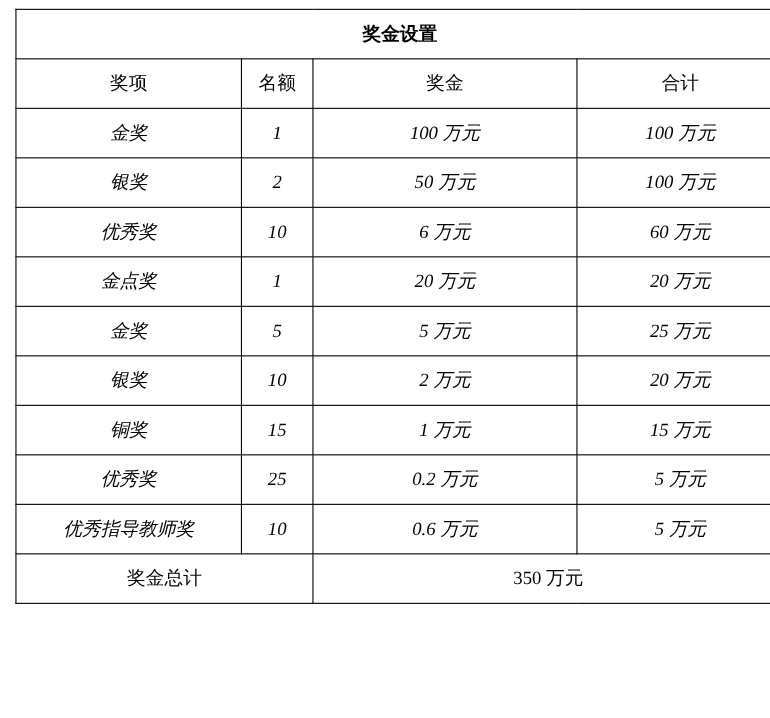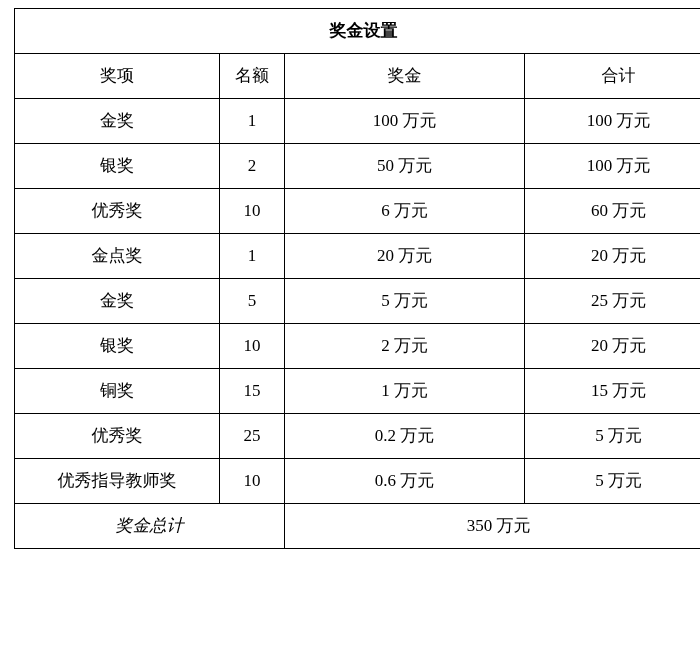--- a/index.html
+++ b/index.html
@@ -46,24 +46,24 @@
     font-weight: bold;
     height: 46px;
   }
   td.header-cell {
     font-size: 17px;
     font-weight: normal;
     height: 46px;
   }
   td.data-cell {
     font-size: 16px;
+    font-style: italic;
   }
   td.total-label {
     font-size: 16px;
-    font-style: italic;
   }
   td.total-value {
     font-size: 16px;
   }
   .col-a { width: 205px; }
   .col-b { width: 65px; }
   .col-c { width: 240px; }
   .col-d { width: 188px; }
   .num {
     font-family: "Liberation Serif", "DejaVu Serif", serif;

